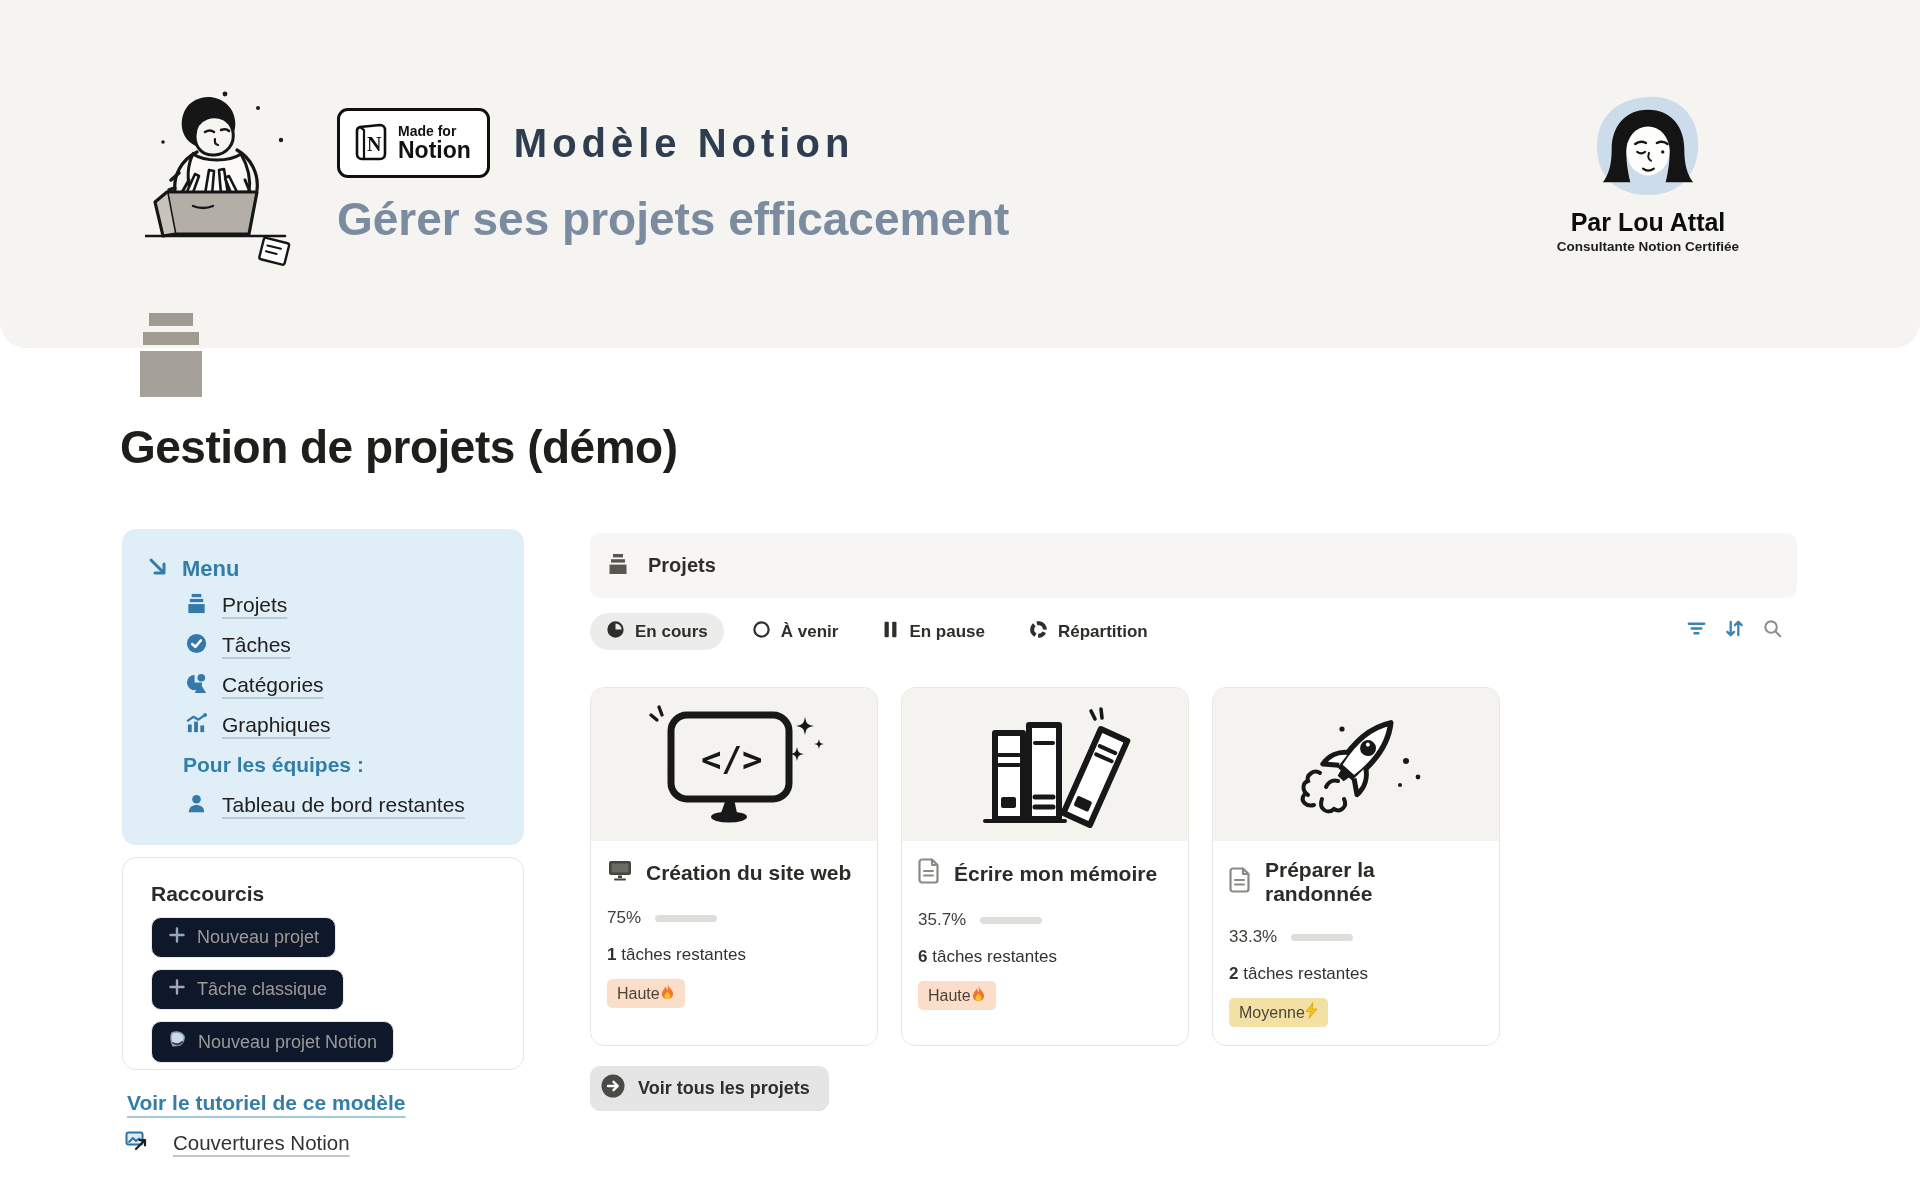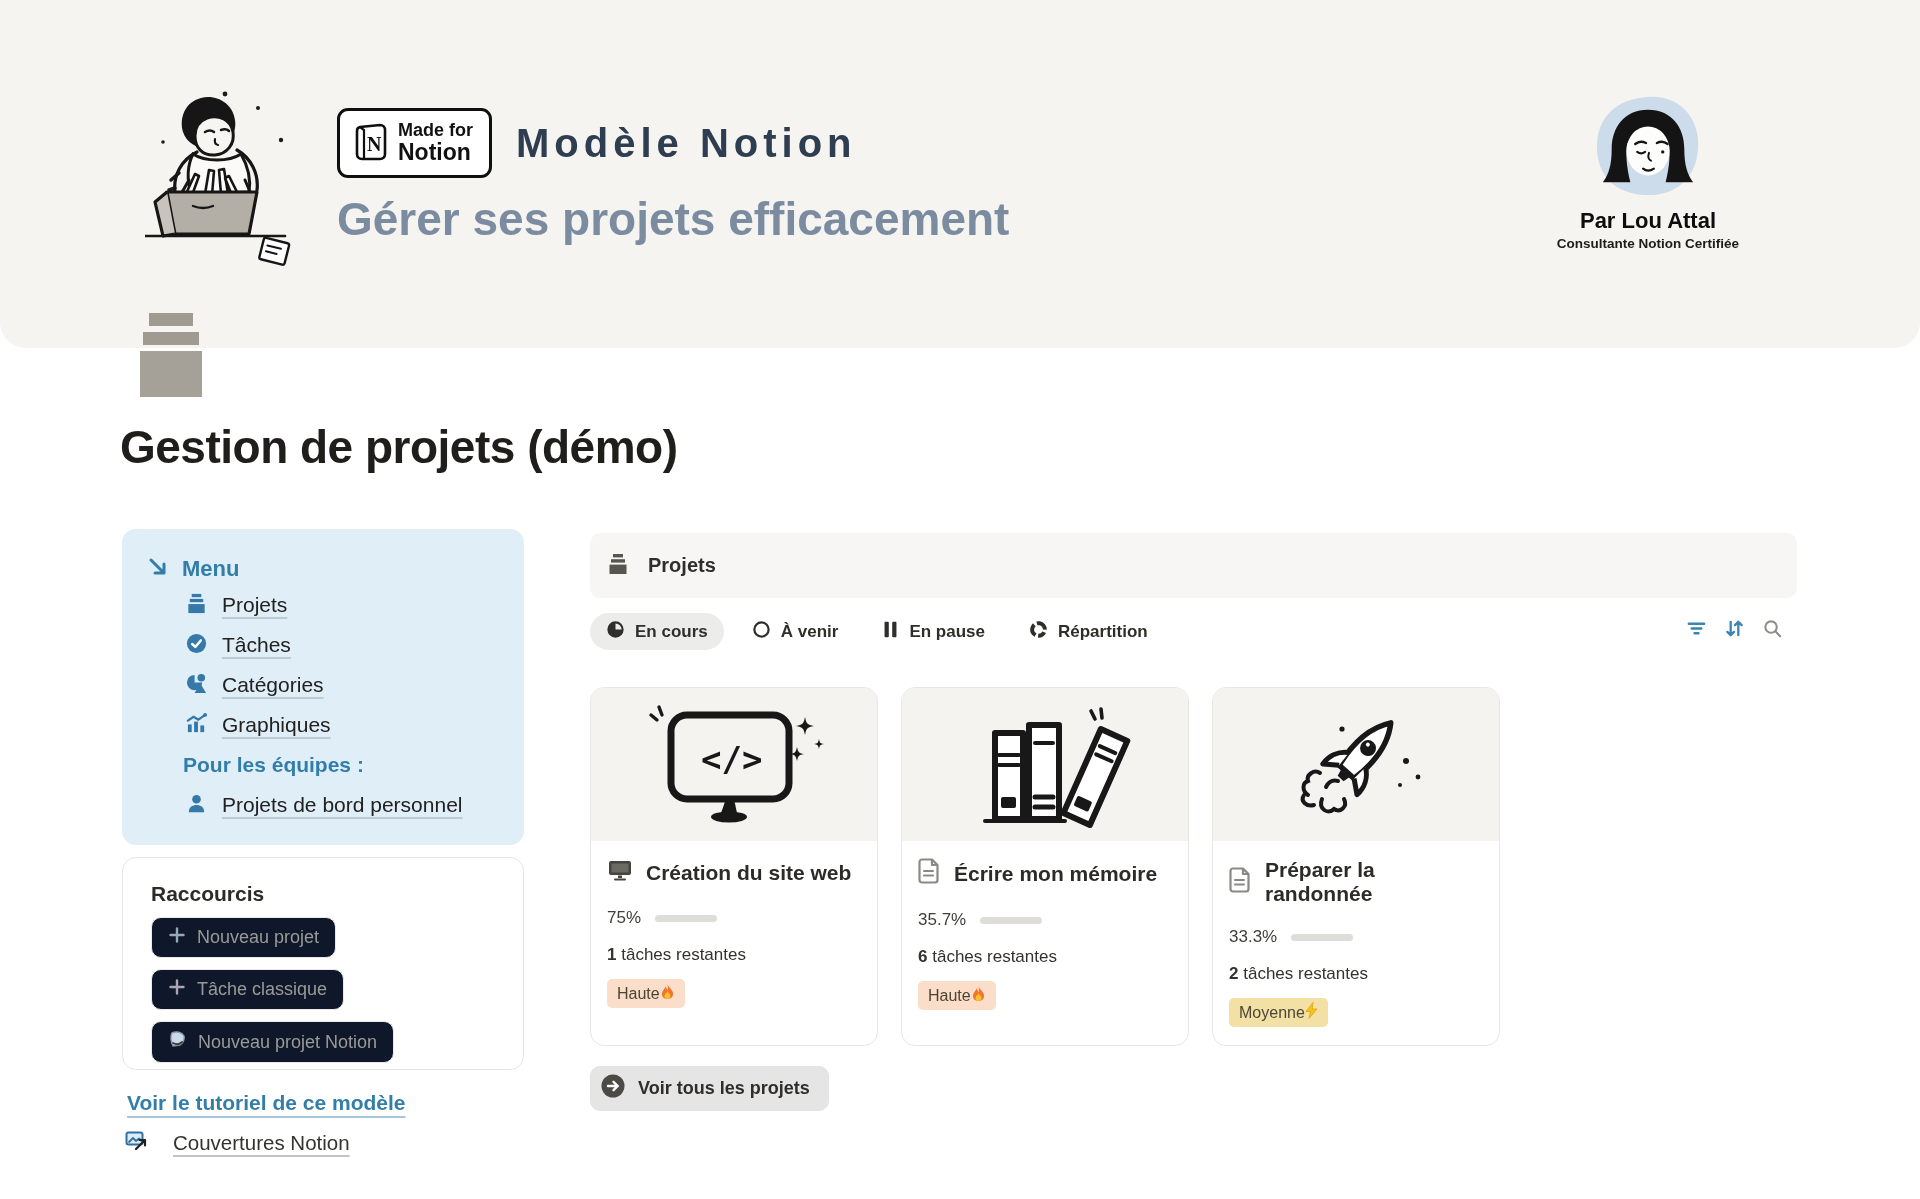--- a/index.html
+++ b/index.html
@@ -8,26 +8,26 @@
 
   
   .banner{position:absolute;left:0;top:0;width:1920px;height:348px;background:#f5f4f1;
           border-radius:0 0 26px 26px;}
   .banner-illustration{position:absolute;left:145px;top:84px;}
   .banner-center{position:absolute;left:337px;top:108px;}
   .badge-row{display:flex;align-items:center;gap:24px;}
   .made-badge{display:flex;align-items:center;gap:10px;background:#fff;border:3px solid #0f0f0f;
               border-radius:11px;padding:10px 16px 10px 12px;}
   .made-badge-text{display:flex;flex-direction:column;line-height:1.05;}
-  .made-for{font-size:18px;font-weight:600;color:#111;}
+  .made-for{font-size:14px;font-weight:600;color:#111;}
   .made-notion{font-size:23px;font-weight:800;color:#111;}
   .banner-title{font-size:40px;font-weight:800;letter-spacing:5px;color:#2e3e50;}
   .banner-subtitle{margin-top:14px;font-size:46px;font-weight:800;color:#7c8ca0;letter-spacing:0px;}
   .banner-author{position:absolute;left:1548px;top:94px;width:200px;text-align:center;}
-  .author-name{margin-top:6px;font-size:22px;font-weight:800;color:#0d0d0d;}
+  .author-name{margin-top:6px;font-size:25px;font-weight:800;color:#0d0d0d;}
   .author-role{margin-top:2px;font-size:13.5px;font-weight:700;color:#1c1c1c;}
 
   
   .page-icon{position:absolute;left:140px;top:313px;z-index:3;}
   .page-title{position:absolute;left:120px;top:420px;font-size:46px;font-weight:800;color:#1f1e1b;
               letter-spacing:-0.5px;}
 
   
   .menu-card{position:absolute;left:122px;top:529px;width:402px;height:316px;background:#e0eef8;
              border-radius:14px;box-sizing:border-box;padding:24px 0 0 0;}
@@ -222,21 +222,21 @@
 
     <div class="menu-subhead">Pour les équipes :</div>
 
     <div class="menu-item">
       <span>
         <svg width="23" height="23" viewBox="0 0 24 24">
             <circle cx="12" cy="7.5" r="4.5" fill="#3579a8"></circle>
             <path d="M4 21 C4 15.5 8 13.5 12 13.5 C16 13.5 20 15.5 20 21 Z" fill="#3579a8"></path>
           </svg>
       </span>
-      <span class="menu-item-label">Projets de bord personnel</span>
+      <span class="menu-item-label">Tableau de bord restantes</span>
     </div>
   </div>
 
   <div class="shortcuts-card">
     <div class="shortcuts-title">Raccourcis</div>
     <div class="shortcut-wrap">
       <button class="shortcut-btn">
         <span>
           <svg width="18" height="18" viewBox="0 0 18 18">
               <path d="M9 2.5 V15.5 M2.5 9 H15.5" stroke="#93a8bb" stroke-width="2.4" stroke-linecap="round"></path>

